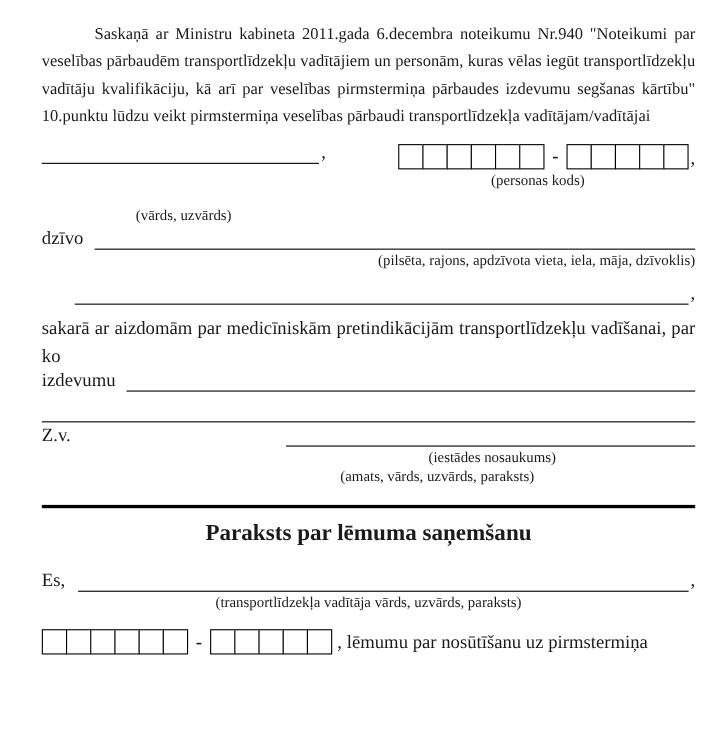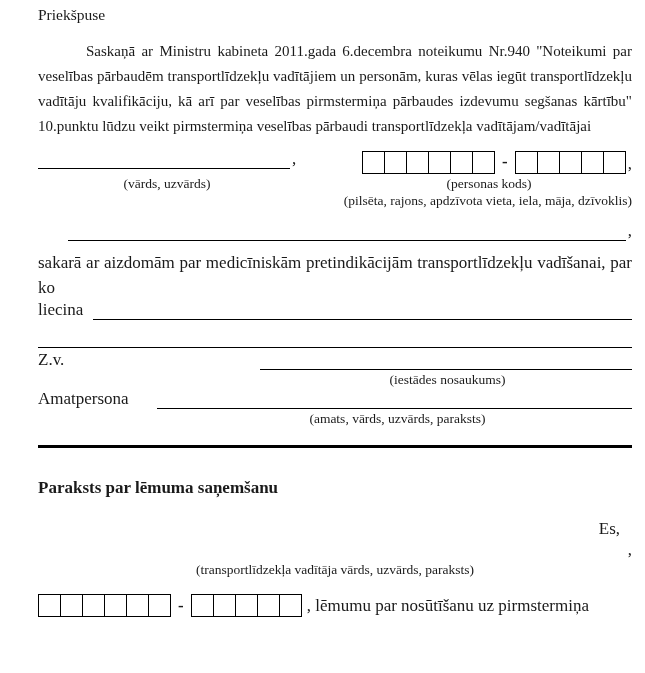--- a/index.html
+++ b/index.html
@@ -38,21 +38,21 @@
     border: 1px solid #000;
     display: inline-block;
     margin-left: -1px;
     background: #fff;
   }
   .boxgroup .box-cell:first-child { margin-left: 0; }
   .dash { margin: 0 7px; align-self: center; font-weight: bold; }
 
   .caption { font-size: 13.5px; text-align: center; line-height: 15px; }
   .captions-rowA { display: flex; margin-top: 2px; }
-  .cap-name { width: 258px; }
+  .cap-name { width: 258px; margin-top: 32px; }
   .cap-code-top { width: 286px; margin-left: auto; }
 
   .row-dzivo { margin-top: 4px; }
   .row-dzivo .label { margin-right: 10px; padding-bottom: 0px; }
   .cap-residence { margin-top: 2px; padding-left: 50px; text-align: right; }
 
   .row-addr2 { margin-top: 13px; }
   .row-addr2 .lead-gap { width: 30px; }
 
   .reason-line {
@@ -73,38 +73,38 @@
   .row-zv .zv-blank { margin-left: 196px; }
   .cap-institution { margin-top: 2px; padding-left: 225px; }
 
   .row-official { margin-top: 2px; }
   .row-official .official-blank { margin-left: 28px; }
   .cap-official { margin-top: 2px; padding-left: 125px; }
 
   .thick-rule { margin-top: 19px; border-top: 3px solid #000; }
 
   .sig-heading {
-    margin-top: 30px;
+    margin-top: 10px;
+    text-align: center;
     font-weight: bold;
-    font-size: 17px;
+    font-size: 21px;
   }
 
-  .row-es { margin-top: 21px; flex-direction: column; }
+  .row-es { margin-top: 21px; }
   .row-es .label { margin-right: 12px; }
   .cap-driver { margin-top: 2px; }
 
   .row-code-bottom { margin-top: 17px; align-items: center; }
   .row-code-bottom .decision { margin-left: 5px; }
 </style>
 </head>
 <body>
 
 <div class="page">
 
-  <div class="side-label">Priekšpuse</div>
 
   <p class="intro">Saskaņā ar Ministru kabineta 2011.gada 6.decembra noteikumu Nr.940 "Noteikumi par veselības pārbaudēm transportlīdzekļu vadītājiem un personām, kuras vēlas iegūt transportlīdzekļu vadītāju kvalifikāciju, kā arī par veselības pirmstermiņa pārbaudes izdevumu segšanas kārtību" 10.punktu lūdzu veikt pirmstermiņa veselības pārbaudi transportlīdzekļa vadītājam/vadītājai</p>
 
   <div class="row rowA">
     <span class="blank name-blank"></span>
     <span class="comma comma-name">,</span>
     <span class="flex1"></span>
     <span class="boxgroup">
         <span class="box-cell"></span>
         <span class="box-cell"></span>
@@ -121,47 +121,47 @@
         <span class="box-cell"></span>
         <span class="box-cell"></span>
       </span>
     <span class="comma">,</span>
   </div>
   <div class="captions-rowA">
     <span class="caption cap-name">(vārds, uzvārds)</span>
     <span class="caption cap-code-top">(personas kods)</span>
   </div>
 
+  <div class="row row-dzivo">
+    <span class="label">dzīvo</span>
+    <span class="blank flex1"></span>
+  </div>
   <div class="caption cap-residence">(pilsēta, rajons, apdzīvota vieta, iela, māja, dzīvoklis)</div>
 
   <div class="row row-addr2">
     <span class="lead-gap"></span>
     <span class="blank flex1"></span>
     <span class="comma">,</span>
   </div>
 
   <div class="reason-line">sakarā ar aizdomām par medicīniskām pretindikācijām transportlīdzekļu vadīšanai, par ko</div>
   <div class="row row-liecina">
-    <span class="label">liecina</span>
+    <span class="label">izdevumu</span>
     <span class="blank flex1"></span>
   </div>
 
   <div class="blank-full"></div>
 
 
   <div class="row row-zv">
     <span class="label">Z.v.</span>
     <span class="blank flex1 zv-blank"></span>
   </div>
   <div class="caption cap-institution">(iestādes nosaukums)</div>
 
-  <div class="row row-official">
-    <span class="label">Amatpersona</span>
-    <span class="blank flex1 official-blank"></span>
-  </div>
   <div class="caption cap-official">(amats, vārds, uzvārds, paraksts)</div>
 
   <div class="thick-rule"></div>
 
   <div class="sig-heading">Paraksts par lēmuma saņemšanu</div>
 
   <div class="row row-es">
     <span class="label">Es,</span>
     <span class="blank flex1"></span>
     <span class="comma">,</span>

